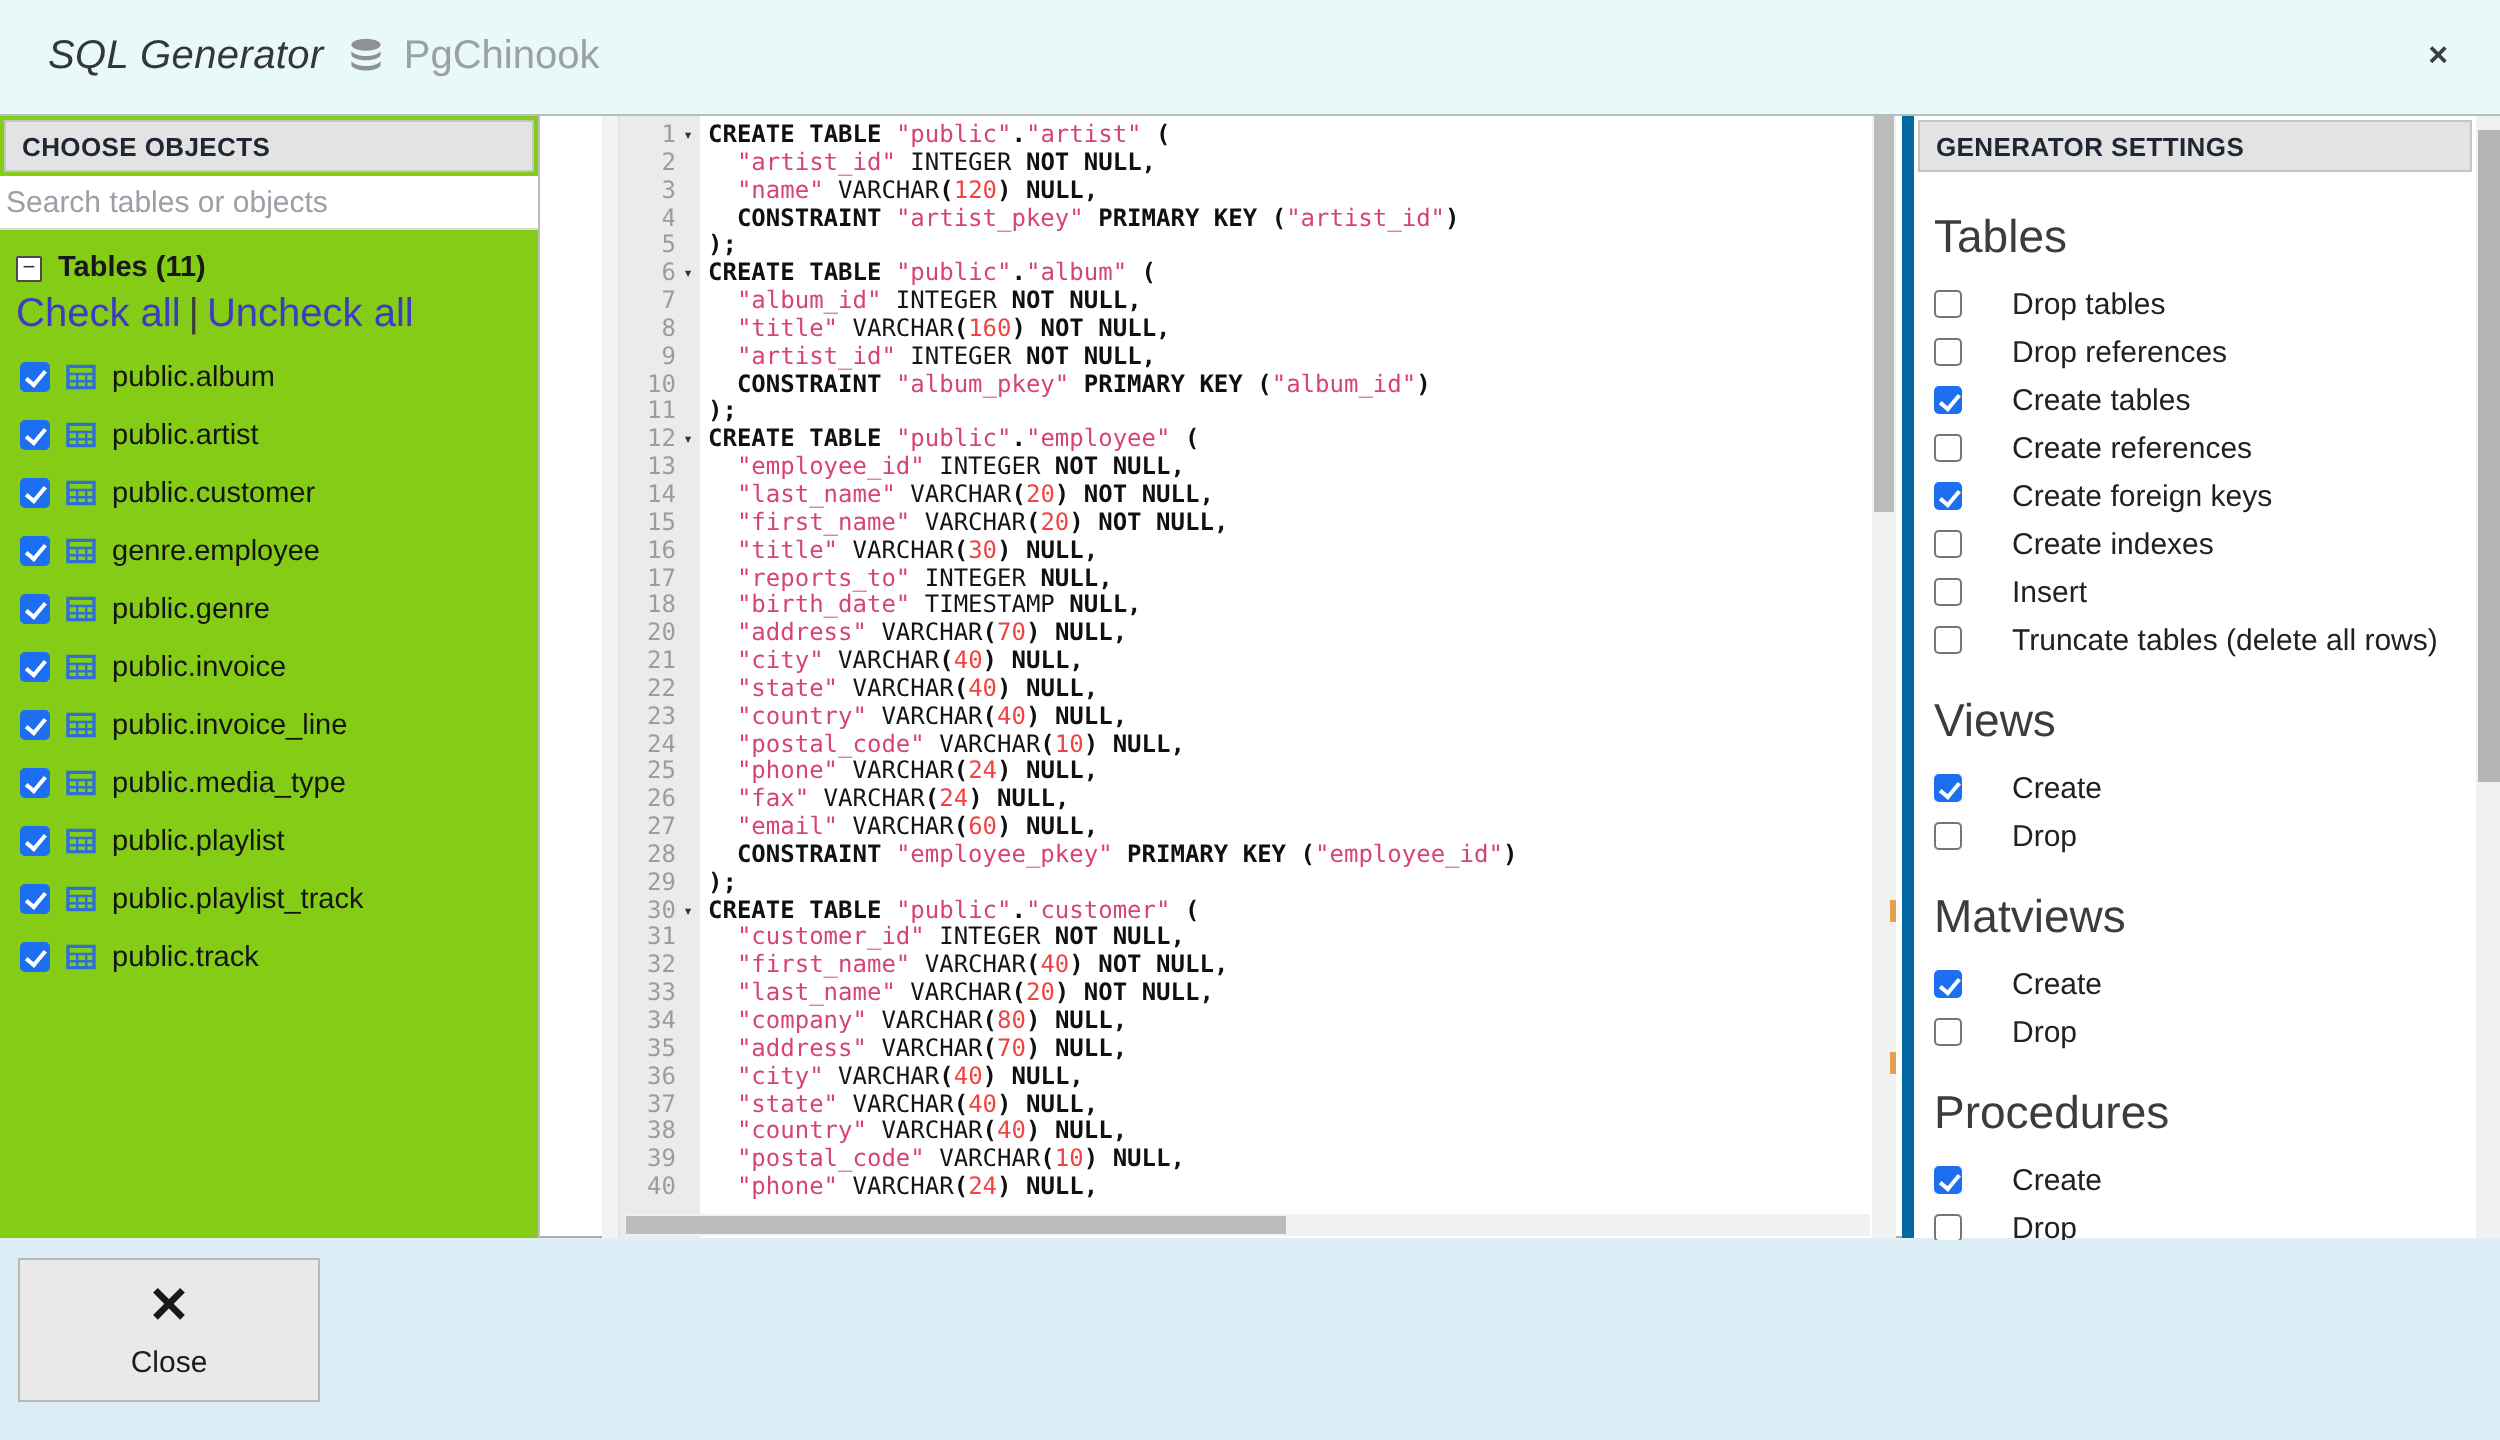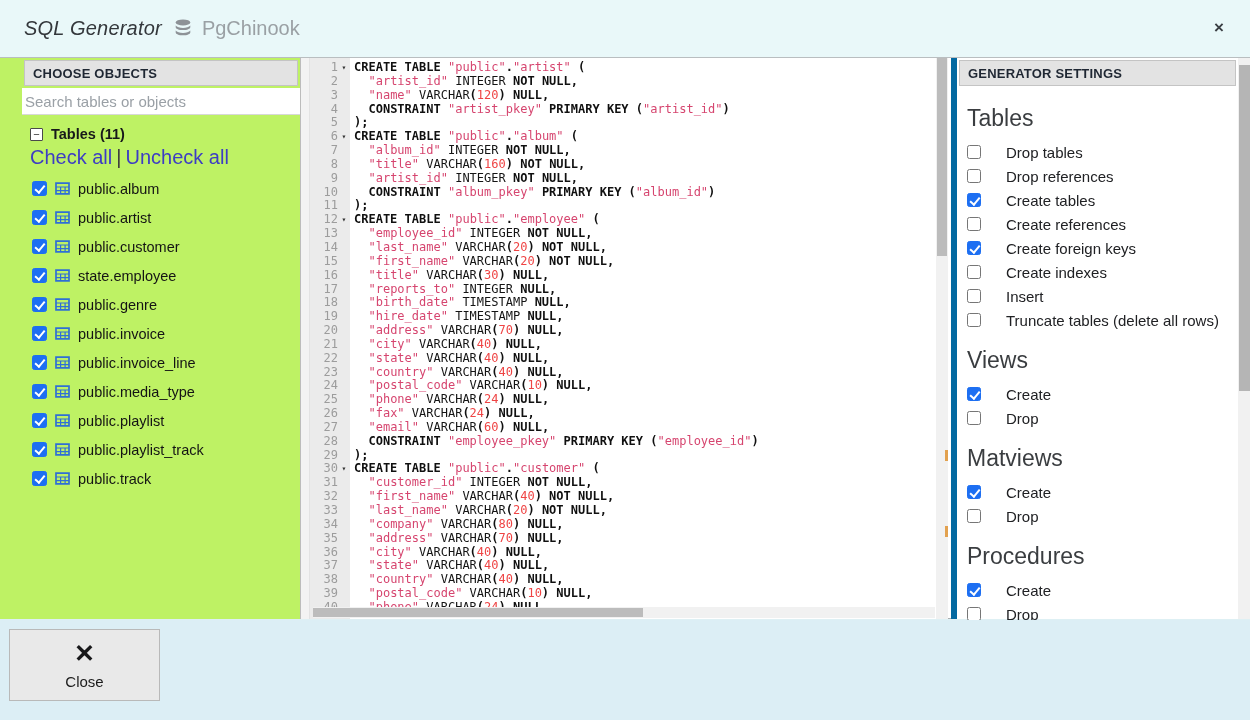--- a/index.html
+++ b/index.html
@@ -25,21 +25,21 @@
     font-family:"Liberation Sans", sans-serif;
   }
   
   .main{ position:absolute; left:0; top:58px; width:1250px; height:561px; background:#fff; border-bottom:1px solid #a9adaf;}
   .panel-bar{
     margin:2px; height:26px; background:#e3e3e3; border:1px solid #c4c4c4;
     display:flex; align-items:center; padding:0 8px;
     font-size:13px; font-weight:bold; color:#1f2733; letter-spacing:.2px;
   }
   
-  .left-panel{ position:absolute; left:0; top:0; width:301px; height:561px; background:#bef264; border-right:1px solid #bcbcbc;padding-left:22px; }
+  .left-panel{ position:absolute; left:0; top:0; width:270px; height:561px; background:#84cc16; border-right:1px solid #bcbcbc; }
   .search-input{
     width:100%; height:27px; border:none; border-bottom:1px solid #d8d8d8;
     padding:3px 8px 3px 3px; font-size:15px; color:#222; outline:none;
     font-family:"Liberation Sans", sans-serif; background:#fff;
   }
   .search-input::placeholder{ color:#9aa0a6; }
   .group-row{ display:flex; align-items:center; gap:8px; padding:11px 8px 0 8px; }
   .collapse-box{
     width:13px; height:13px; border:1px solid #4a4a4a; border-radius:1px;
     font-size:11px; line-height:10px; text-align:center; color:#333; cursor:pointer;
@@ -167,21 +167,21 @@
     <span class="obj-label">public.customer</span>
   </div>
         <div class="obj-row">
     <span class="cb on"></span>
     <span class="tbl-icon">
       <svg width="15" height="13" viewBox="0 0 15 13">
         <path fill="none" stroke="#2f6fd6" stroke-width="1.7" d="M1 1.2h13v10.6H1z"></path>
         <path fill="none" stroke="#2f6fd6" stroke-width="1.2" d="M1 5h13M1 8.6h13M5.6 5v6.8M10.1 5v6.8"></path>
       </svg>
     </span>
-    <span class="obj-label">state.employee</span>
+    <span class="obj-label">genre.employee</span>
   </div>
         <div class="obj-row">
     <span class="cb on"></span>
     <span class="tbl-icon">
       <svg width="15" height="13" viewBox="0 0 15 13">
         <path fill="none" stroke="#2f6fd6" stroke-width="1.7" d="M1 1.2h13v10.6H1z"></path>
         <path fill="none" stroke="#2f6fd6" stroke-width="1.2" d="M1 5h13M1 8.6h13M5.6 5v6.8M10.1 5v6.8"></path>
       </svg>
     </span>
     <span class="obj-label">public.genre</span>
@@ -264,21 +264,20 @@
         <div class="cl"><span class="ln">9</span><span class="fold"></span><span class="code">  <span class="tk-str">"artist_id"</span> INTEGER <span class="tk-kw">NOT</span> <span class="tk-kw">NULL</span><span class="tk-pun">,</span></span></div>
         <div class="cl"><span class="ln">10</span><span class="fold"></span><span class="code">  <span class="tk-kw">CONSTRAINT</span> <span class="tk-str">"album_pkey"</span> <span class="tk-kw">PRIMARY</span> <span class="tk-kw">KEY</span> <span class="tk-pun">(</span><span class="tk-str">"album_id"</span><span class="tk-pun">)</span></span></div>
         <div class="cl"><span class="ln">11</span><span class="fold"></span><span class="code"><span class="tk-pun">)</span><span class="tk-pun">;</span></span></div>
         <div class="cl"><span class="ln">12</span><span class="fold">▾</span><span class="code"><span class="tk-kw">CREATE</span> <span class="tk-kw">TABLE</span> <span class="tk-str">"public"</span><span class="tk-pun">.</span><span class="tk-str">"employee"</span> <span class="tk-pun">(</span></span></div>
         <div class="cl"><span class="ln">13</span><span class="fold"></span><span class="code">  <span class="tk-str">"employee_id"</span> INTEGER <span class="tk-kw">NOT</span> <span class="tk-kw">NULL</span><span class="tk-pun">,</span></span></div>
         <div class="cl"><span class="ln">14</span><span class="fold"></span><span class="code">  <span class="tk-str">"last_name"</span> VARCHAR<span class="tk-pun">(</span><span class="tk-num">20</span><span class="tk-pun">)</span> <span class="tk-kw">NOT</span> <span class="tk-kw">NULL</span><span class="tk-pun">,</span></span></div>
         <div class="cl"><span class="ln">15</span><span class="fold"></span><span class="code">  <span class="tk-str">"first_name"</span> VARCHAR<span class="tk-pun">(</span><span class="tk-num">20</span><span class="tk-pun">)</span> <span class="tk-kw">NOT</span> <span class="tk-kw">NULL</span><span class="tk-pun">,</span></span></div>
         <div class="cl"><span class="ln">16</span><span class="fold"></span><span class="code">  <span class="tk-str">"title"</span> VARCHAR<span class="tk-pun">(</span><span class="tk-num">30</span><span class="tk-pun">)</span> <span class="tk-kw">NULL</span><span class="tk-pun">,</span></span></div>
         <div class="cl"><span class="ln">17</span><span class="fold"></span><span class="code">  <span class="tk-str">"reports_to"</span> INTEGER <span class="tk-kw">NULL</span><span class="tk-pun">,</span></span></div>
         <div class="cl"><span class="ln">18</span><span class="fold"></span><span class="code">  <span class="tk-str">"birth_date"</span> TIMESTAMP <span class="tk-kw">NULL</span><span class="tk-pun">,</span></span></div>
-        <div class="cl"><span class="ln">19</span><span class="fold"></span><span class="code">  <span class="tk-str">"hire_date"</span> TIMESTAMP <span class="tk-kw">NULL</span><span class="tk-pun">,</span></span></div>
         <div class="cl"><span class="ln">20</span><span class="fold"></span><span class="code">  <span class="tk-str">"address"</span> VARCHAR<span class="tk-pun">(</span><span class="tk-num">70</span><span class="tk-pun">)</span> <span class="tk-kw">NULL</span><span class="tk-pun">,</span></span></div>
         <div class="cl"><span class="ln">21</span><span class="fold"></span><span class="code">  <span class="tk-str">"city"</span> VARCHAR<span class="tk-pun">(</span><span class="tk-num">40</span><span class="tk-pun">)</span> <span class="tk-kw">NULL</span><span class="tk-pun">,</span></span></div>
         <div class="cl"><span class="ln">22</span><span class="fold"></span><span class="code">  <span class="tk-str">"state"</span> VARCHAR<span class="tk-pun">(</span><span class="tk-num">40</span><span class="tk-pun">)</span> <span class="tk-kw">NULL</span><span class="tk-pun">,</span></span></div>
         <div class="cl"><span class="ln">23</span><span class="fold"></span><span class="code">  <span class="tk-str">"country"</span> VARCHAR<span class="tk-pun">(</span><span class="tk-num">40</span><span class="tk-pun">)</span> <span class="tk-kw">NULL</span><span class="tk-pun">,</span></span></div>
         <div class="cl"><span class="ln">24</span><span class="fold"></span><span class="code">  <span class="tk-str">"postal_code"</span> VARCHAR<span class="tk-pun">(</span><span class="tk-num">10</span><span class="tk-pun">)</span> <span class="tk-kw">NULL</span><span class="tk-pun">,</span></span></div>
         <div class="cl"><span class="ln">25</span><span class="fold"></span><span class="code">  <span class="tk-str">"phone"</span> VARCHAR<span class="tk-pun">(</span><span class="tk-num">24</span><span class="tk-pun">)</span> <span class="tk-kw">NULL</span><span class="tk-pun">,</span></span></div>
         <div class="cl"><span class="ln">26</span><span class="fold"></span><span class="code">  <span class="tk-str">"fax"</span> VARCHAR<span class="tk-pun">(</span><span class="tk-num">24</span><span class="tk-pun">)</span> <span class="tk-kw">NULL</span><span class="tk-pun">,</span></span></div>
         <div class="cl"><span class="ln">27</span><span class="fold"></span><span class="code">  <span class="tk-str">"email"</span> VARCHAR<span class="tk-pun">(</span><span class="tk-num">60</span><span class="tk-pun">)</span> <span class="tk-kw">NULL</span><span class="tk-pun">,</span></span></div>
         <div class="cl"><span class="ln">28</span><span class="fold"></span><span class="code">  <span class="tk-kw">CONSTRAINT</span> <span class="tk-str">"employee_pkey"</span> <span class="tk-kw">PRIMARY</span> <span class="tk-kw">KEY</span> <span class="tk-pun">(</span><span class="tk-str">"employee_id"</span><span class="tk-pun">)</span></span></div>
         <div class="cl"><span class="ln">29</span><span class="fold"></span><span class="code"><span class="tk-pun">)</span><span class="tk-pun">;</span></span></div>

